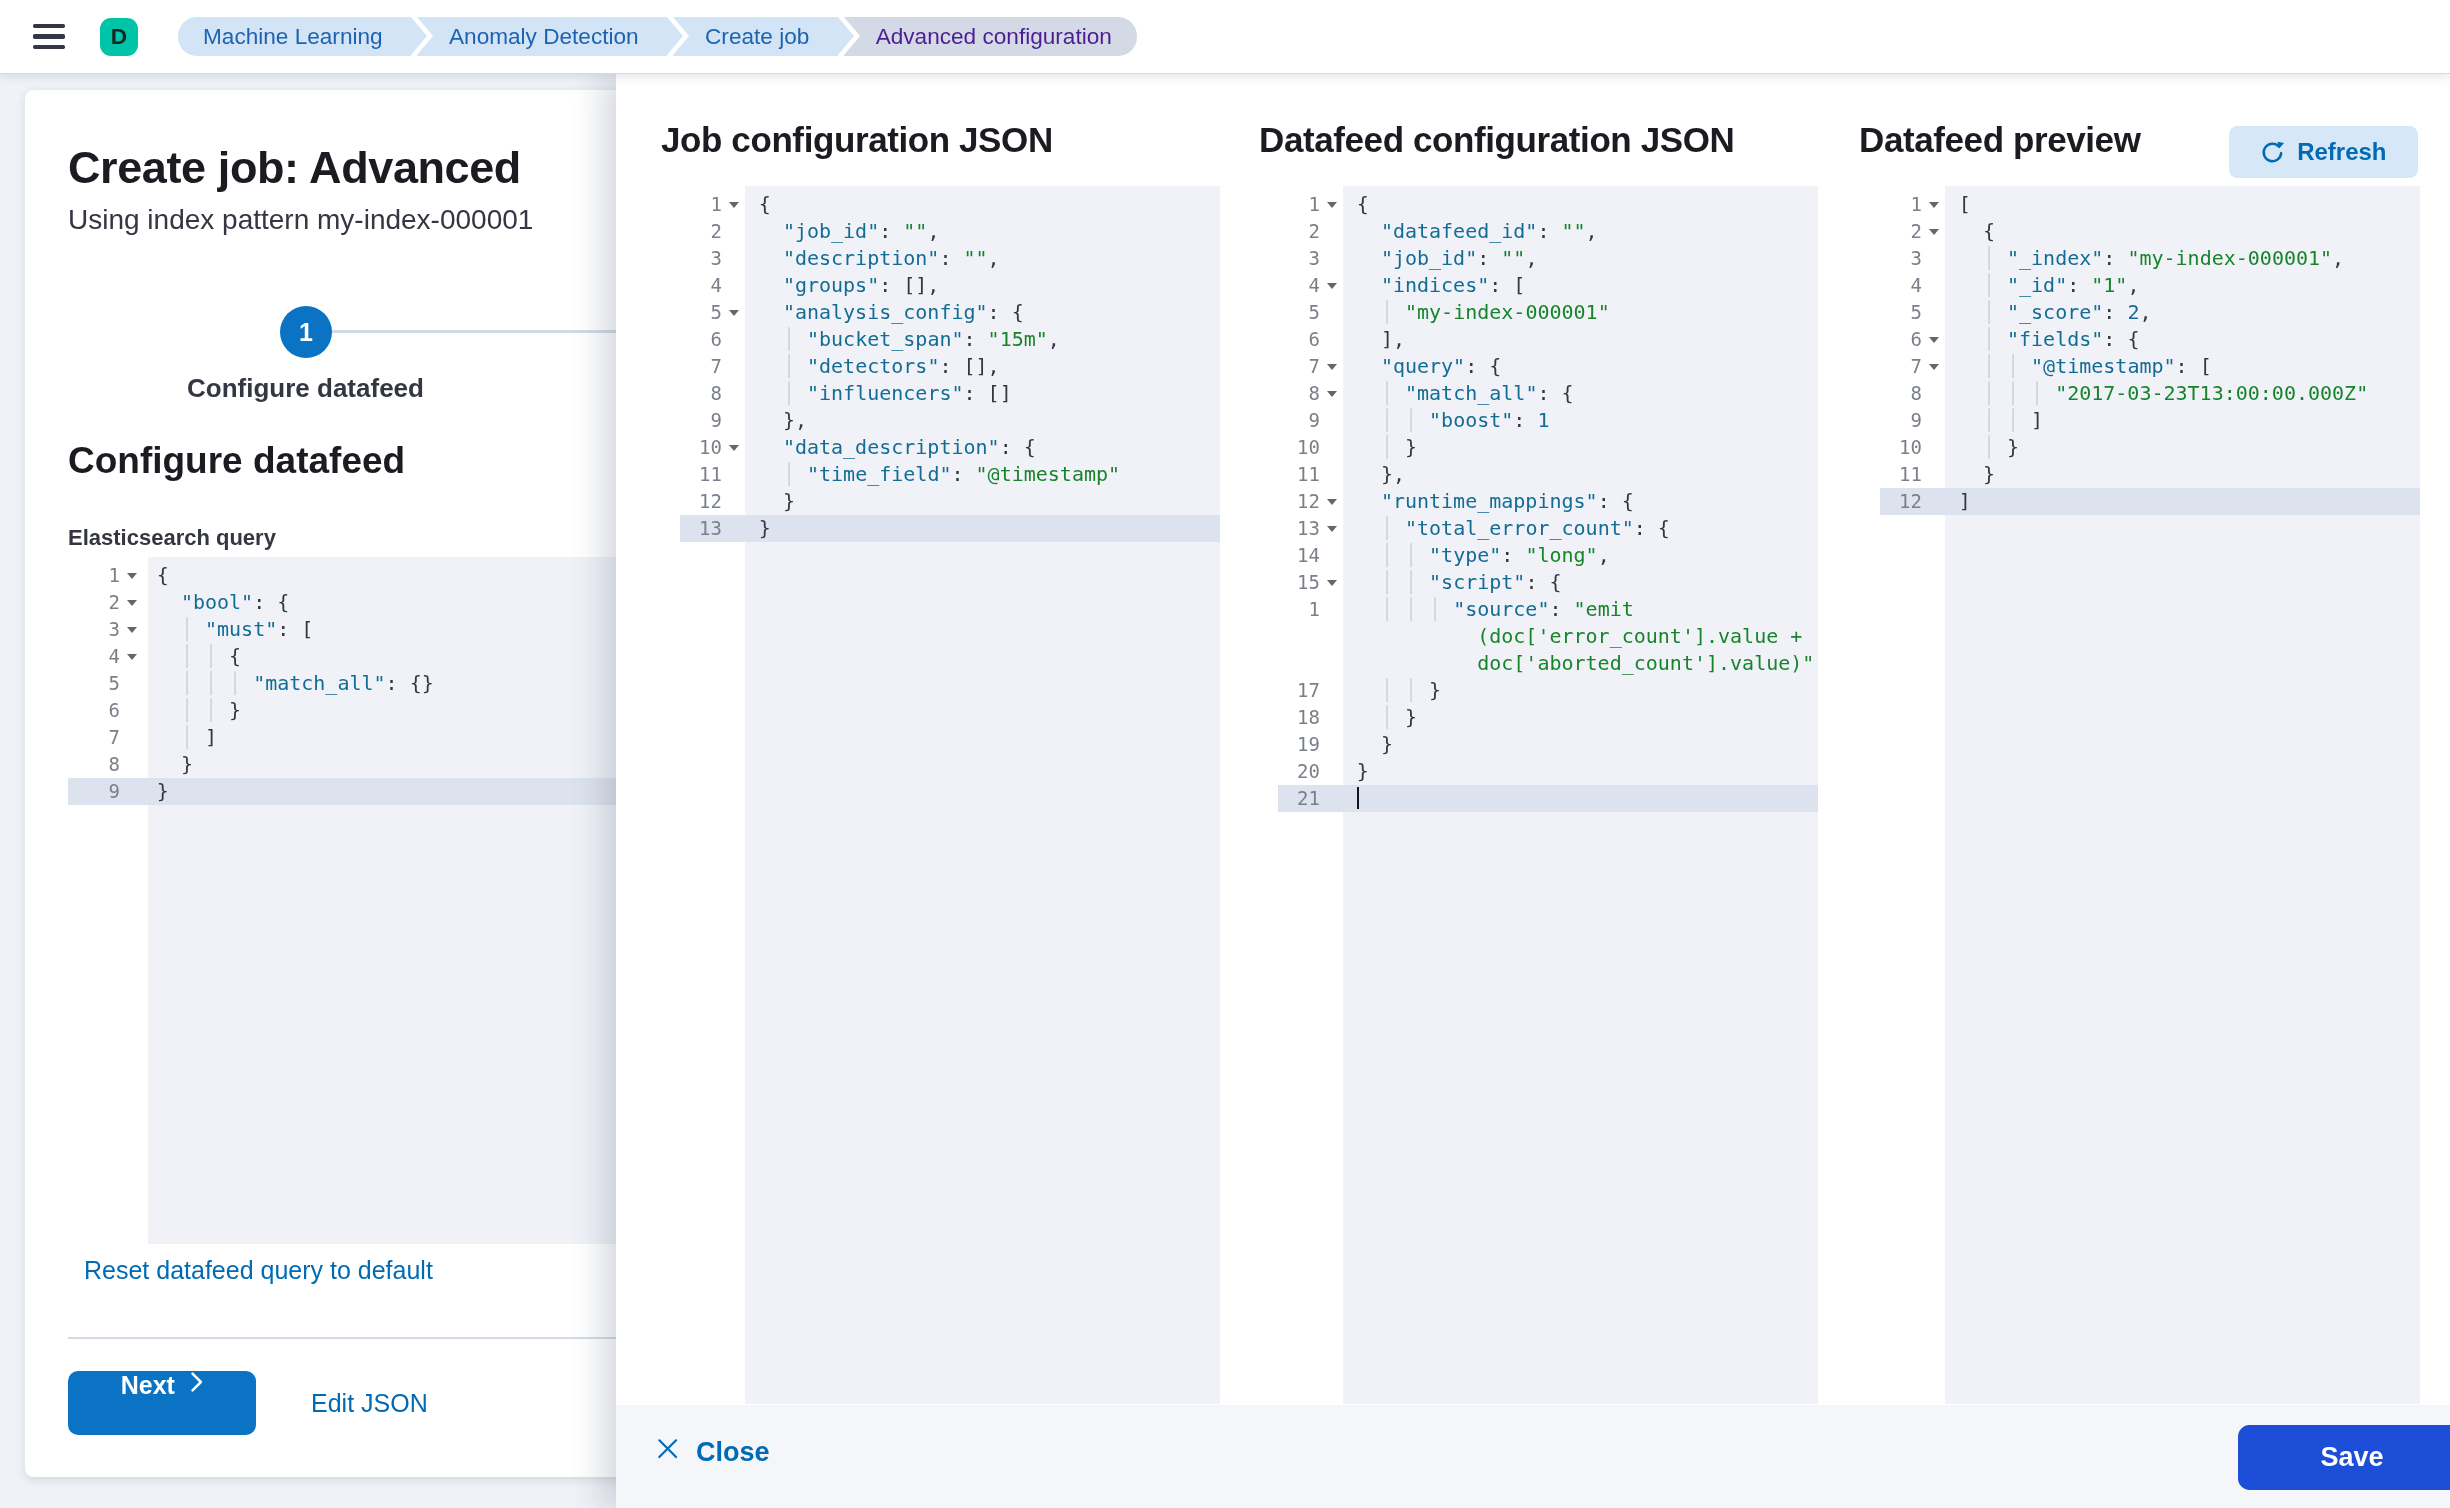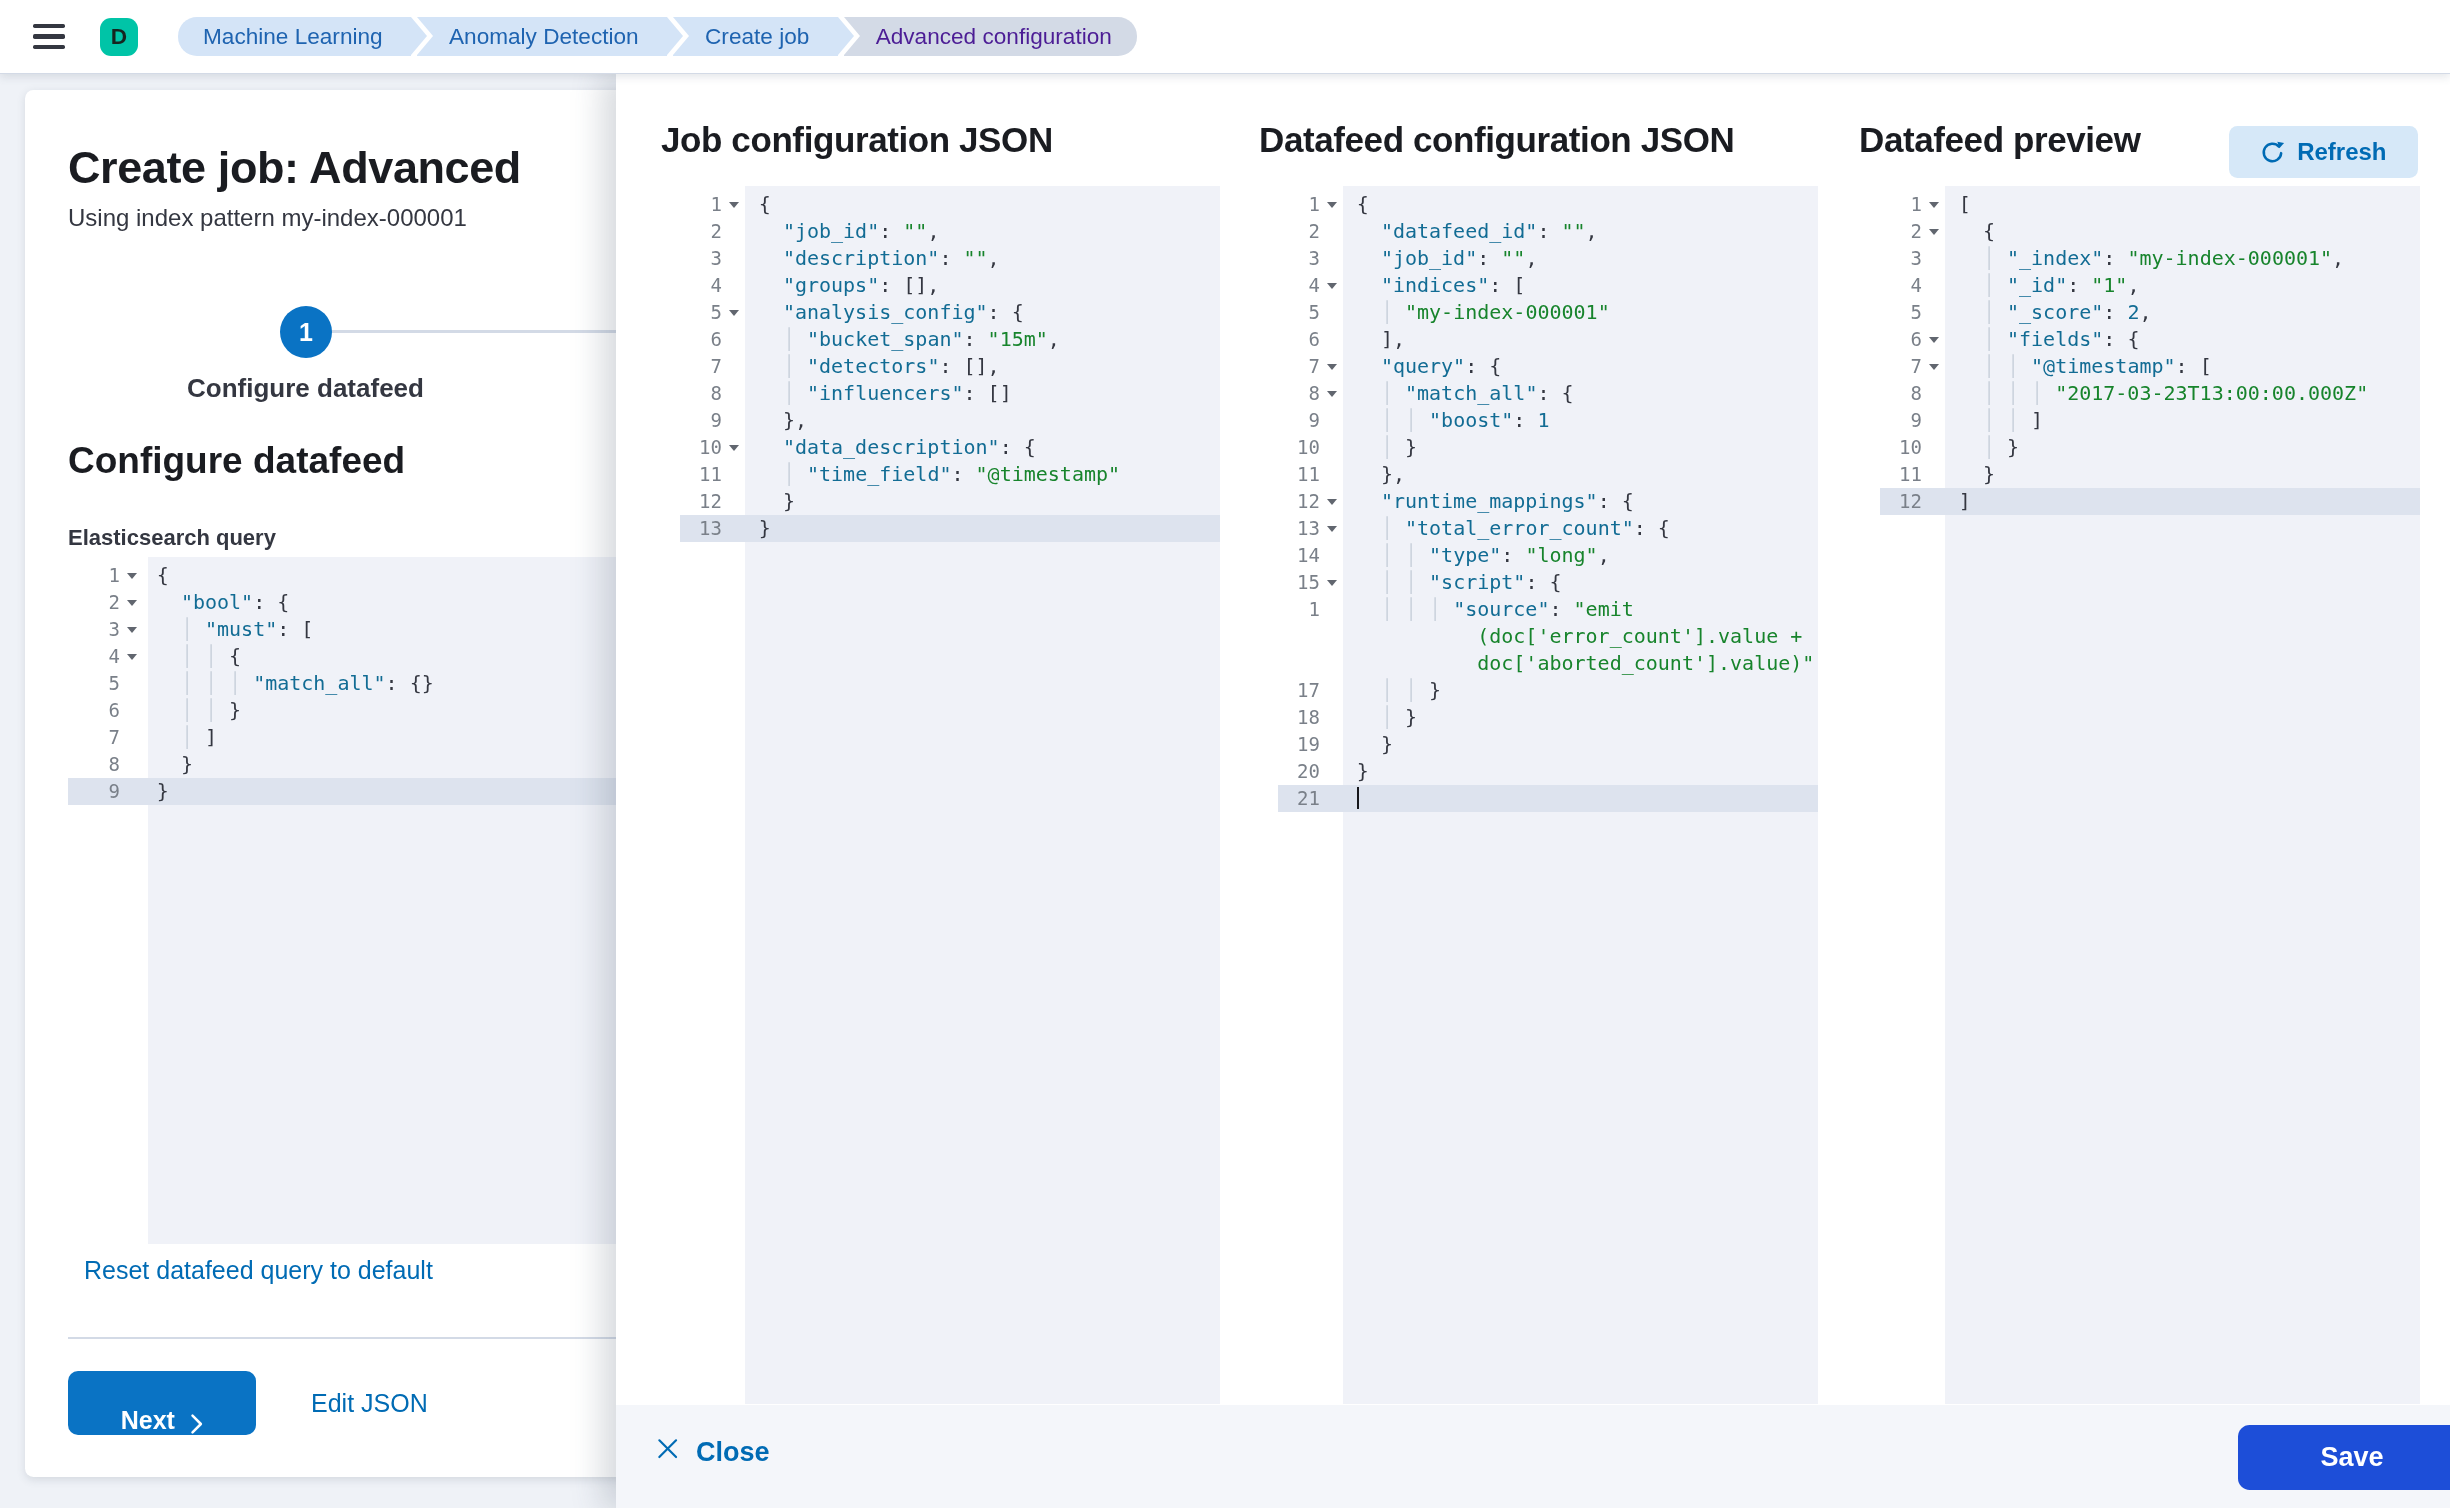--- a/index.html
+++ b/index.html
@@ -43,37 +43,37 @@
     border-left:16px solid #d4e4f7;
   }
   
   .card {
     position:absolute; left:25px; top:90px; width:871px; height:1387px;
     background:#fff; border-radius:8.4px;
     box-shadow:0 2.5px 8.4px rgba(70,80,100,.15);
     z-index:1;
   }
   .page-title { position:absolute; left:43px; top:52px; font-size:45px; font-weight:700; color:#1a1c21; letter-spacing:-0.4px; }
-  .page-subtitle { position:absolute; left:43px; top:114px; font-size:24px; color:#343741; }
+  .page-subtitle { position:absolute; left:43px; top:114px; font-size:28px; color:#343741; }
   .step-line { position:absolute; left:281px; top:240px; width:590px; height:2.5px; background:#d3dae6; }
   .step-circle {
     position:absolute; left:255px; top:216px; width:52px; height:52px; border-radius:50%;
     background:#0a73c4; color:#fff; font-size:25px; font-weight:600;
     display:flex; align-items:center; justify-content:center; z-index:2; cursor:pointer;
   }
   .step-label { position:absolute; left:113px; top:283px; width:335px; text-align:center; font-size:26px; font-weight:600; color:#343741; }
   .section-heading { position:absolute; left:43px; top:350px; font-size:37px; font-weight:700; color:#1a1c21; }
   .query-label { position:absolute; left:43px; top:435px; font-size:22px; font-weight:700; color:#343741; }
   .reset-link { position:absolute; left:59px; top:1166px; font-size:25px; font-weight:500; color:#006bb4; cursor:pointer; }
   .card-divider { position:absolute; left:43px; top:1247px; width:828px; height:1.7px; background:#d3dae6; }
   .next-btn {
     position:absolute; left:43px; top:1281px; width:188px; height:64px;
     background:#0a73c4; border:none; border-radius:10px; cursor:pointer;
     color:#fff; font-size:25px; font-weight:600; font-family:inherit;
-    display:flex; align-items:flex-end; justify-content:center; gap:15px;
+    display:flex; align-items:flex-start; justify-content:center; gap:15px;
   }
   .edit-json-link { position:absolute; left:286px; top:1299px; font-size:25px; font-weight:500; color:#006bb4; cursor:pointer; }
   
   .flyout {
     position:absolute; left:616px; top:74px; width:1834px; height:1435px;
     background:#fff; box-shadow:-13.4px 0 30px rgba(70,80,100,.22);
     z-index:10;
   }
   .col-title { position:absolute; top:46px; font-size:35px; font-weight:700; color:#1a1c21; letter-spacing:-0.4px; }
   .col-title.c1 { left:45px; }

